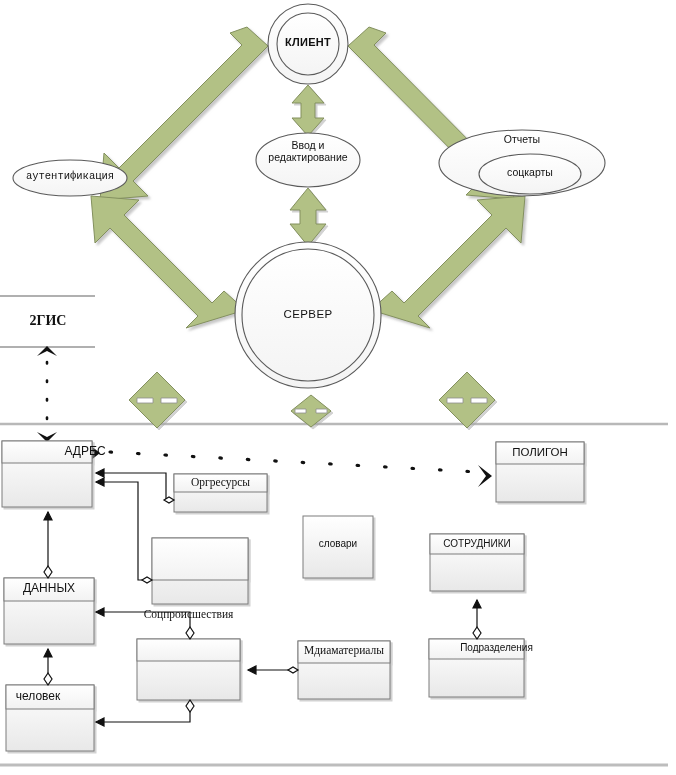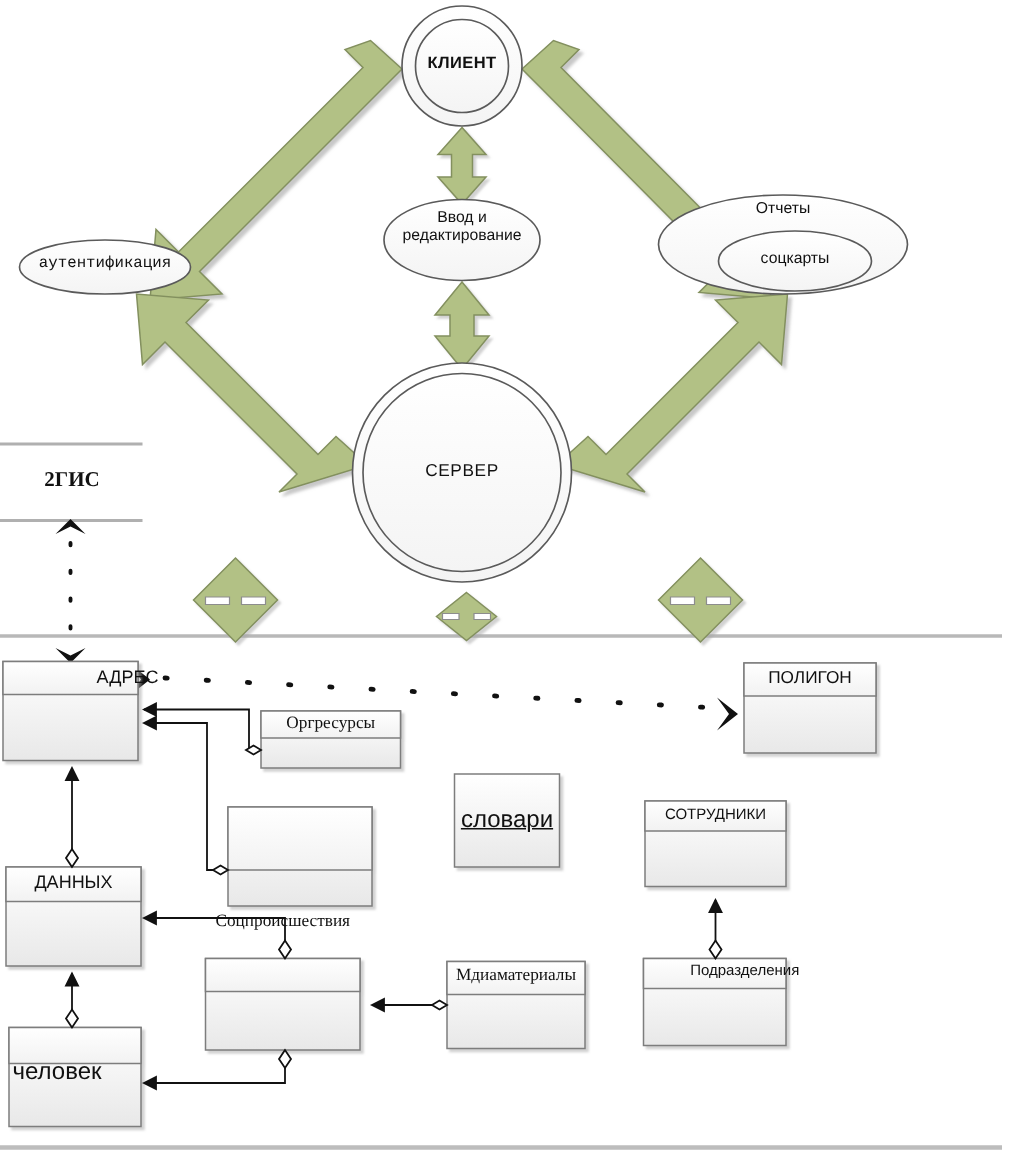--- a/index.html
+++ b/index.html
@@ -243,28 +243,28 @@
 
   <div class="lbl sans" style="left:6px;top:313px;width:84px;font-size:14px;font-weight:bold;font-family:Liberation Serif, serif;">2ГИС</div>
 
 
   <div class="lbl sans" style="left:2px;top:445px;width:70px;font-size:12px;margin-left:48px;">АДРЕС</div>
 
   <div class="lbl sans" style="left:496px;top:446px;width:88px;font-size:11.5px;">ПОЛИГОН</div>
 
   <div class="lbl serif" style="left:174px;top:476px;width:93px;font-size:11.5px;">Оргресурсы</div>
 
-  <div class="lbl sans" style="left:303px;top:538px;width:70px;font-size:16px;text-decoration:underline;">словари</div>
+  <div class="lbl sans" style="left:303px;top:538px;width:70px;font-size:10px;">словари</div>
 
   <div class="lbl sans" style="left:430px;top:538px;width:94px;font-size:10px;">СОТРУДНИКИ</div>
 
 
   <div class="lbl sans" style="left:4px;top:582px;width:90px;font-size:12px;">ДАННЫХ</div>
 
   <div class="lbl serif" style="left:135px;top:608px;width:107px;font-size:11.5px;">Соцпроисшествия</div>
 
   <div class="lbl serif" style="left:296px;top:644px;width:96px;font-size:11.5px;">Мдиаматериалы</div>
 
   <div class="lbl sans" style="left:429px;top:642px;width:95px;font-size:10px;margin-left:20px;">Подразделения</div>
 
-  <div class="lbl sans" style="left:6px;top:690px;width:64px;font-size:16px;margin-top:16px;">человек</div>
+  <div class="lbl sans" style="left:6px;top:690px;width:64px;font-size:12px;">человек</div>
 
 </div>
 
 </body></html>

